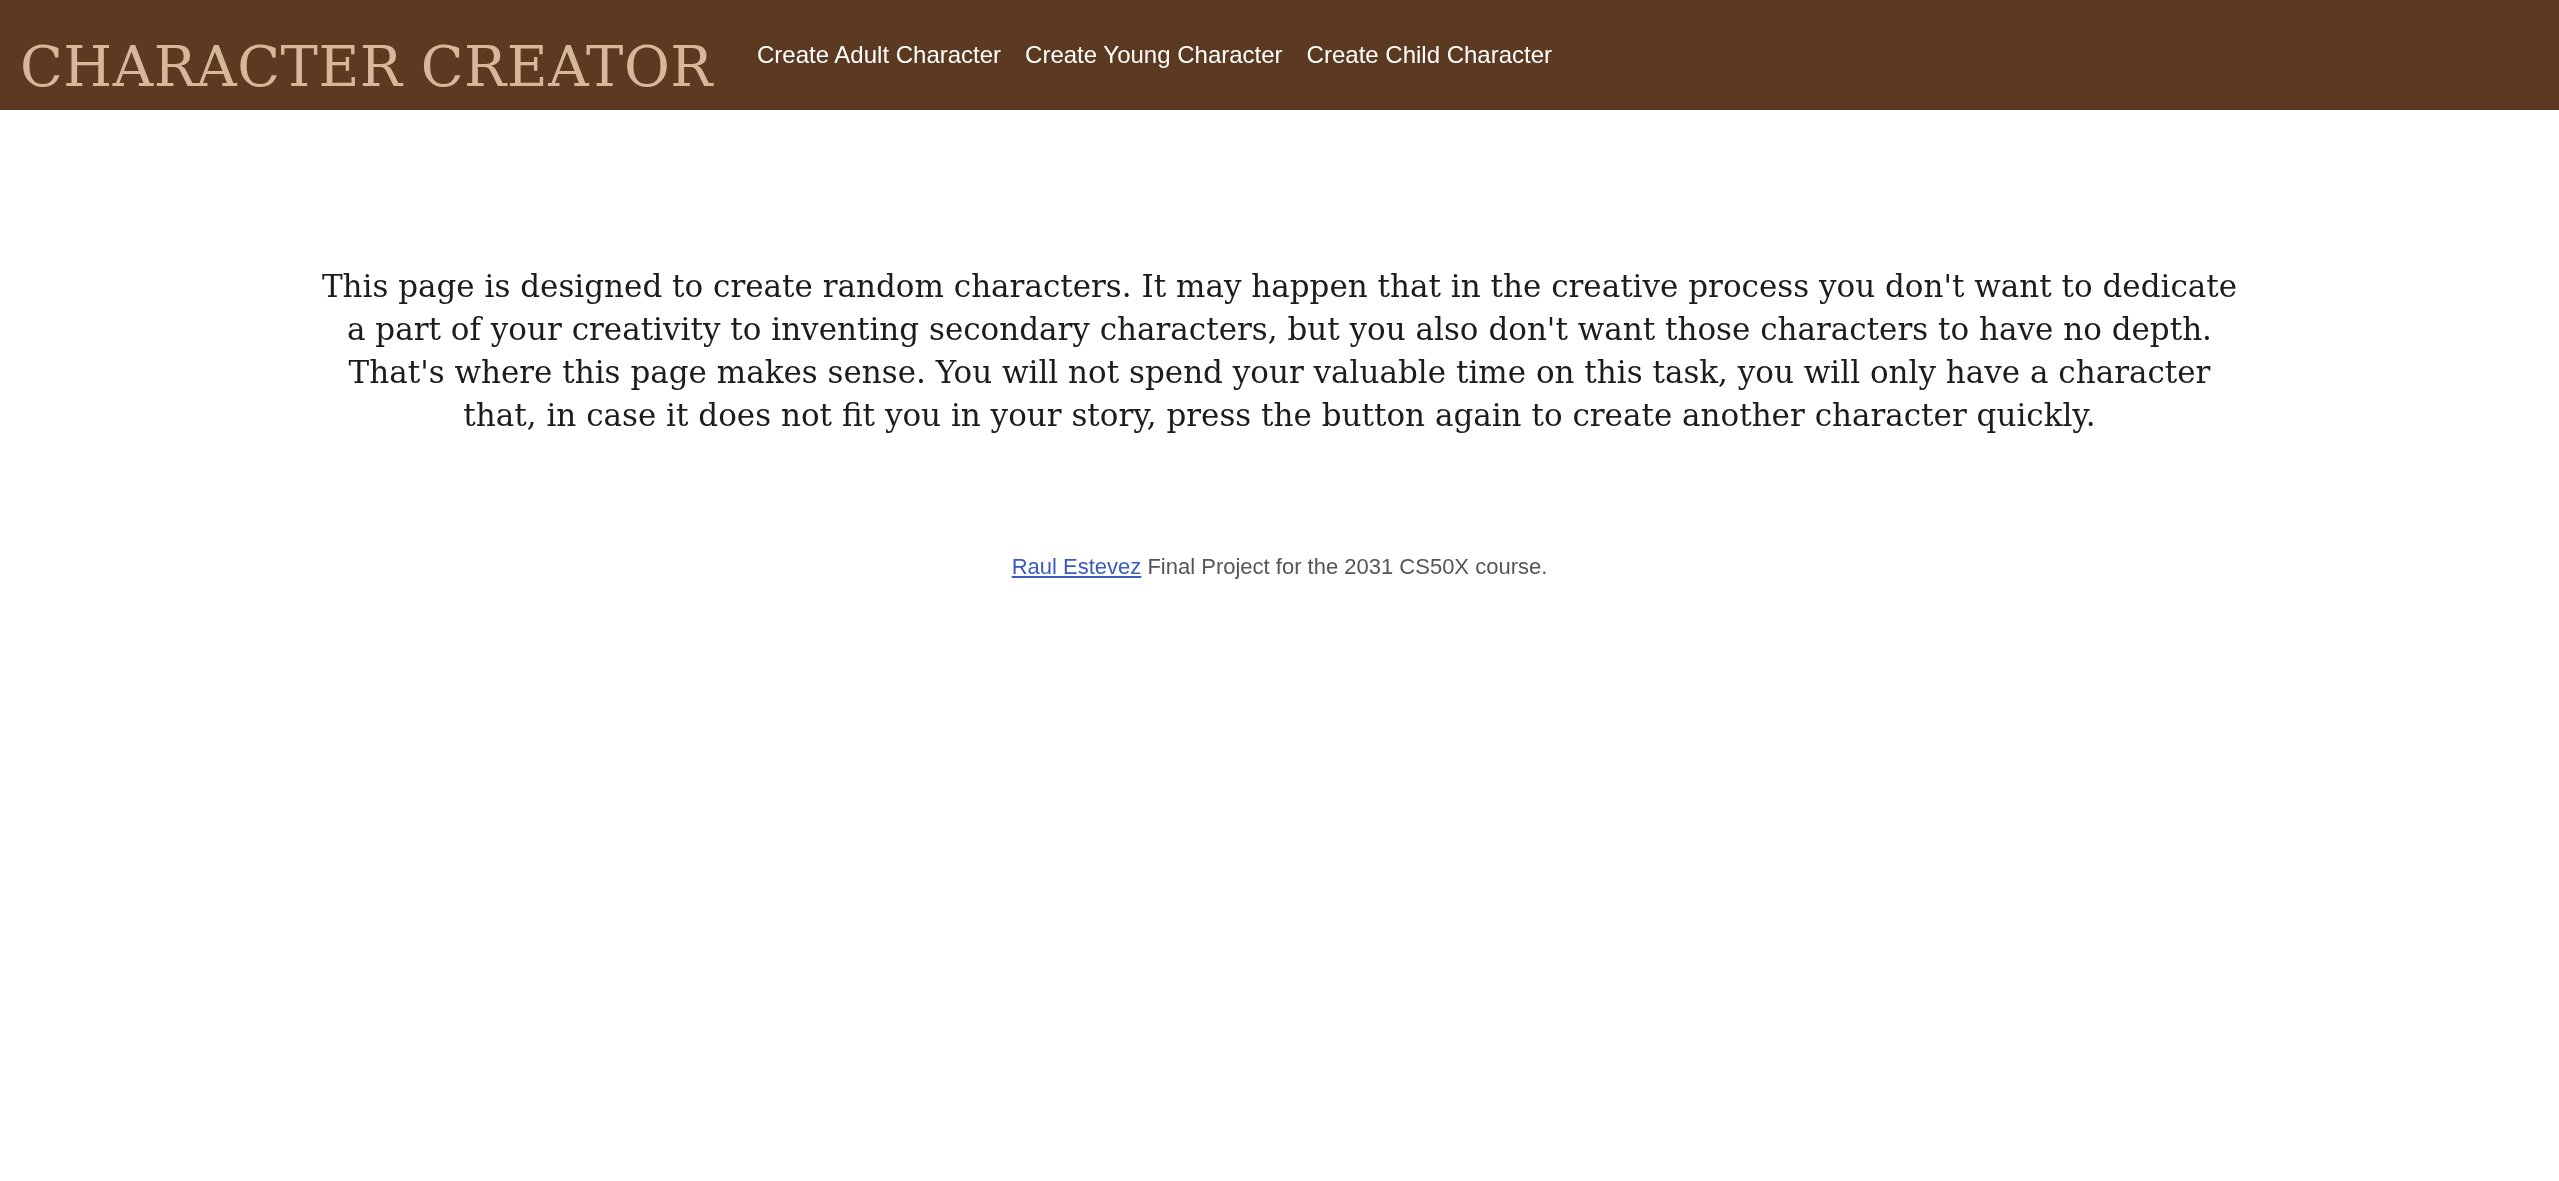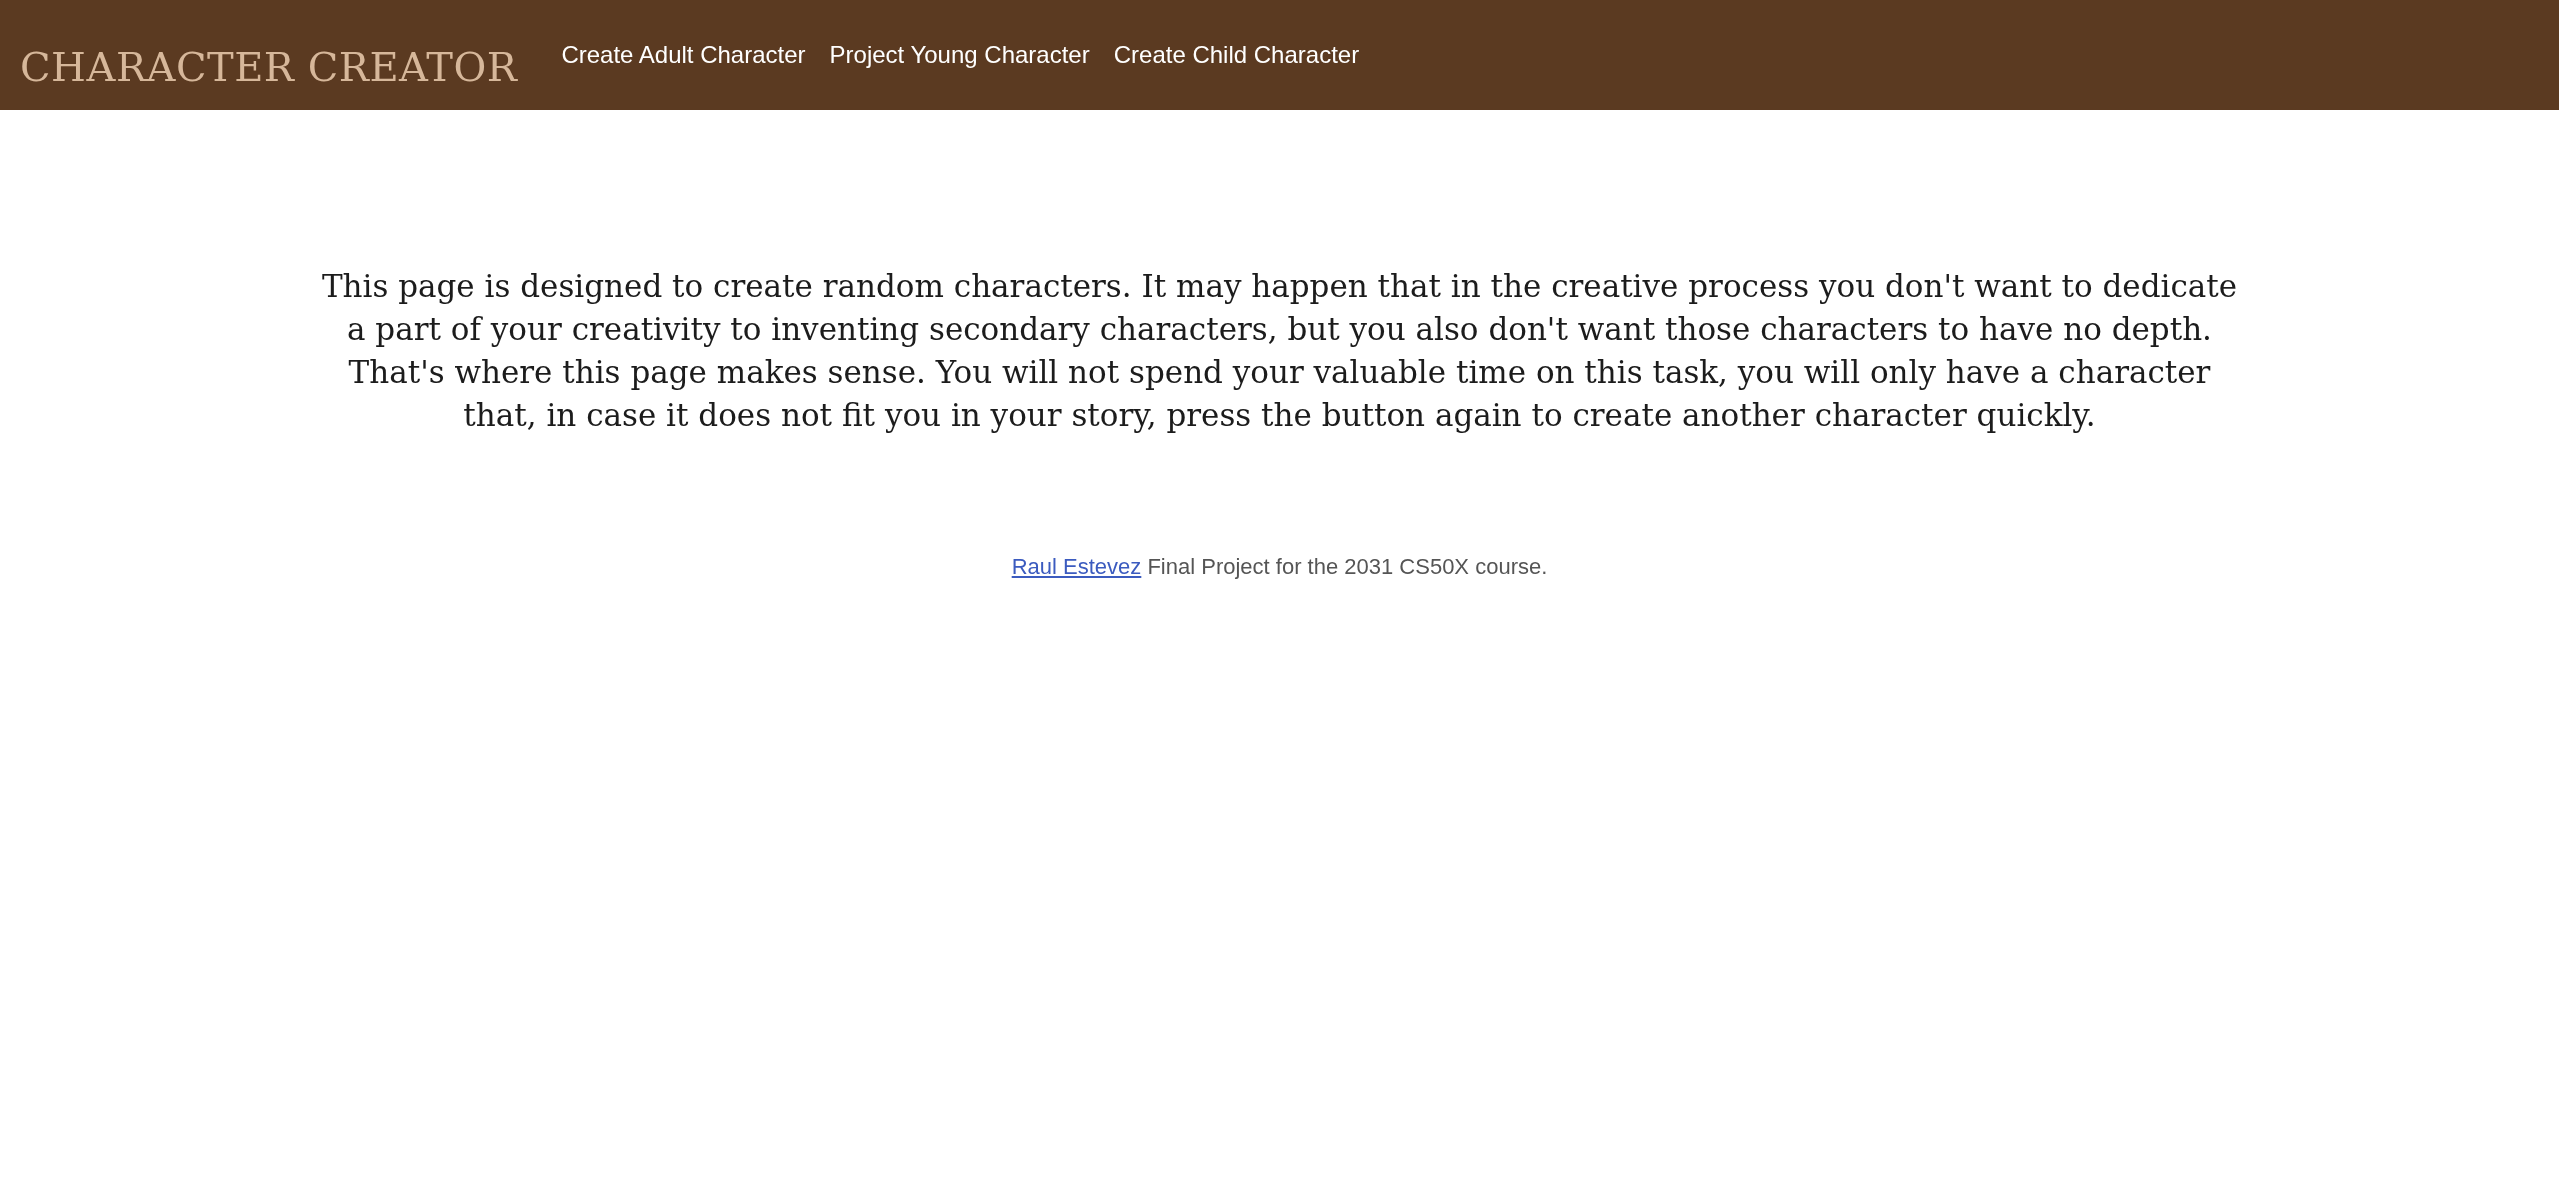--- a/index.html
+++ b/index.html
@@ -17,21 +17,21 @@
     height: 110px;
     background: #5b3a21;
     display: flex;
     align-items: center;
     padding: 0 0 0 20px;
     box-sizing: border-box;
   }
 
   .brand {
     font-family: "DejaVu Serif", serif;
-    font-size: 40px;
+    font-size: 56px;
     font-weight: 400;
     letter-spacing: 0.5px;
     color: #d6b79a;
     white-space: nowrap;
     margin-right: 32px;
     line-height: 1;
     padding-bottom: 4px;
     text-decoration: none;
     margin-top: 28px;
   }
@@ -83,21 +83,21 @@
     text-decoration: underline;
   }
 </style>
 </head>
 <body>
 
 <div class="navbar">
   <a class="brand" href="#">CHARACTER CREATOR</a>
   <div class="nav-links">
     <a class="nav-link" href="#">Create Adult Character</a>
-    <a class="nav-link" href="#">Project Young Character</a>
+    <a class="nav-link" href="#">Create Young Character</a>
     <a class="nav-link" href="#">Create Child Character</a>
   </div>
 </div>
 
 <div class="main">
   <p class="intro">This page is designed to create random characters. It may happen that in the creative process you don't want to dedicate a part of your creativity to inventing secondary characters, but you also don't want those characters to have no depth. That's where this page makes sense. You will not spend your valuable time on this task, you will only have a character that, in case it does not fit you in your story, press the button again to create another character quickly.</p>
 
   <div class="footer-line">
     <a class="footer-link" href="#">Raul Estevez</a><span> Final Project for the 2031 CS50X course.</span>
   </div>

